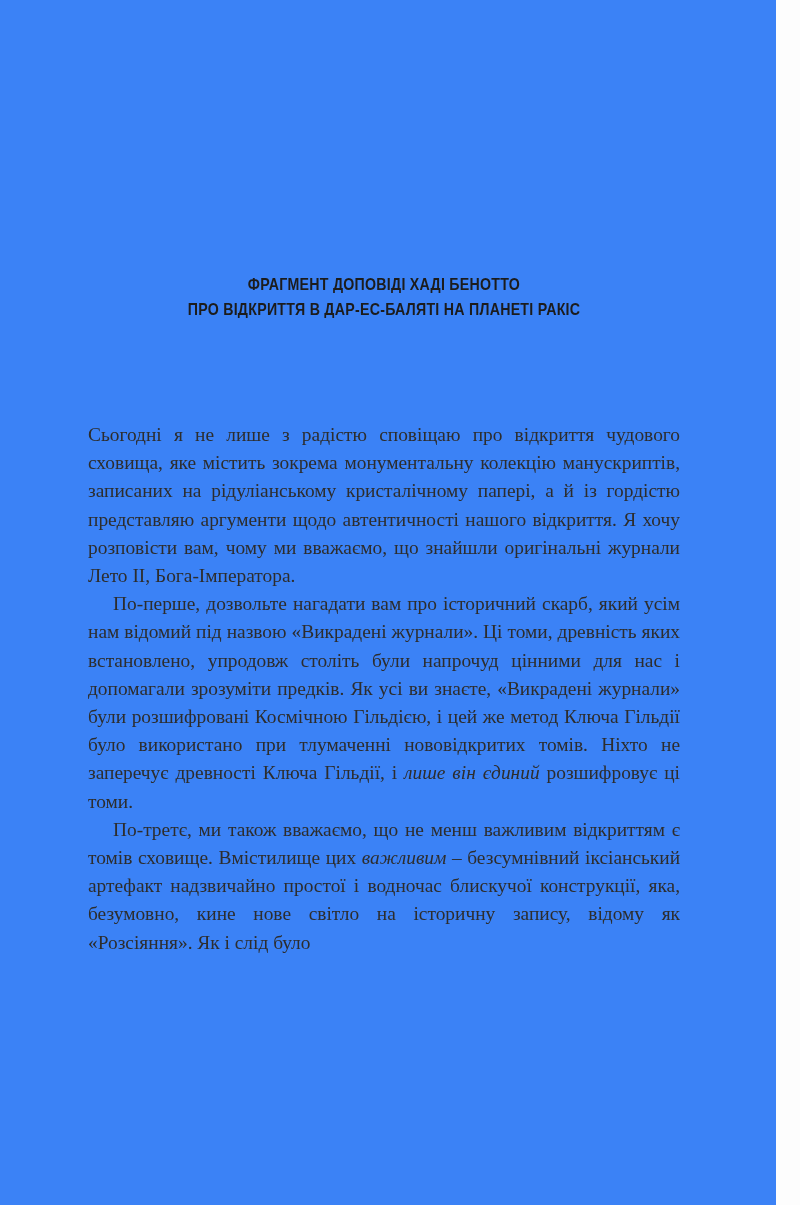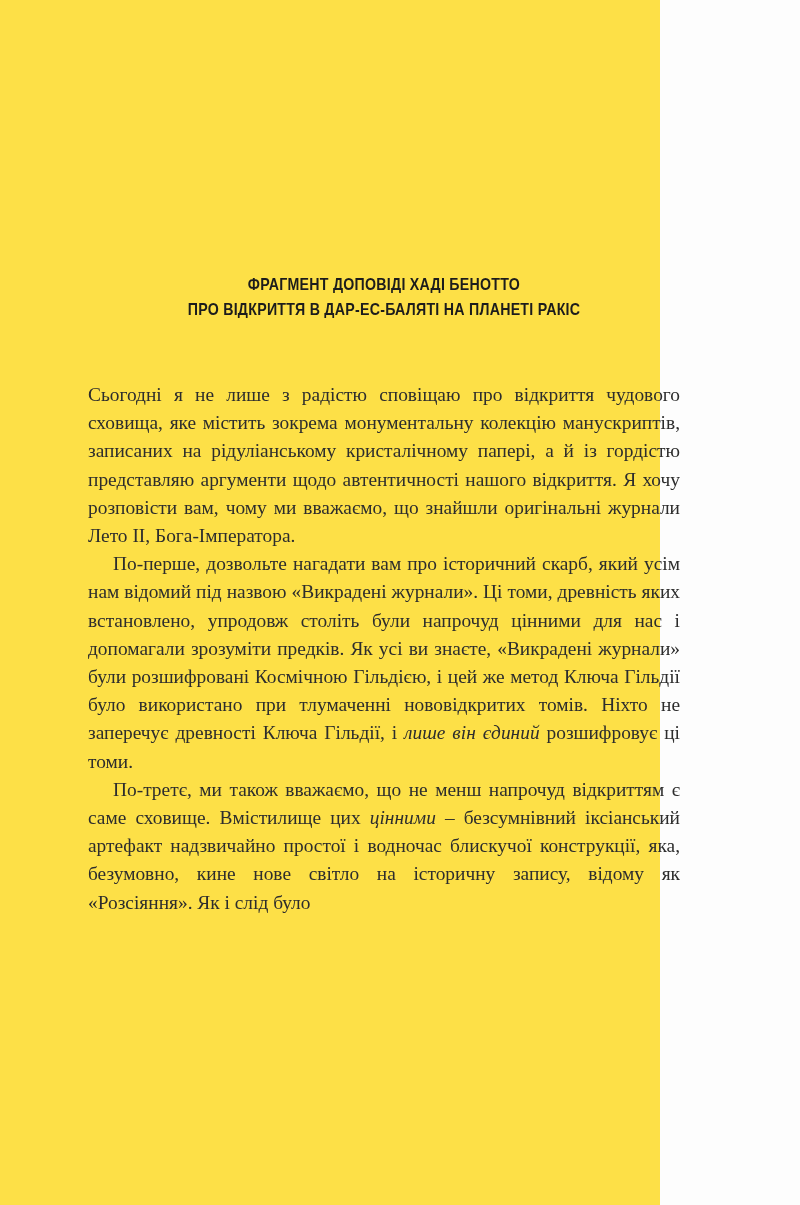--- a/index.html
+++ b/index.html
@@ -11,24 +11,24 @@
     width: 800px;
     height: 1205px;
     background: #fdfdfd;
     font-family: "Liberation Serif", "DejaVu Serif", serif;
     color: #2b2b2b;
     overflow: hidden;
   }
 
   .page {
     position: relative;
-    width: 660px;
+    width: 776px;
     height: 1205px;
     box-sizing: border-box;
-    background: #fde047;
+    background: #3b82f6;
   }
 
   
   .chapter-heading {
     position: absolute;
     left: 88px;
     top: 272px;
     width: 592px;
     text-align: center;
   }
@@ -58,20 +58,21 @@
     font-size: 19.4px;
     line-height: 28.2px;
     text-align: justify;
     text-justify: inter-word;
     text-indent: 25px;
     hyphens: manual;
     color: #2d2d2d;
   }
   .body-text p.first {
     text-indent: 0;
+    margin-top: 40px;
   }
   .body-text em {
   }
 </style>
 </head>
 <body>
 
 <div class="page">
 
   <div class="chapter-heading">
@@ -79,17 +80,17 @@
     <span class="hline">ПРО ВІДКРИТТЯ В ДАР-ЕС-БАЛЯТІ НА ПЛАНЕТІ РАКІС</span>
   </div>
 
   <div class="body-text">
 
     <p class="first"><span>Сьогодні я не лише з радістю сповіщаю про відкриття чудового сховища, яке містить зокрема монументальну колекцію манускриптів, записаних на рідуліанському кристалічному папері, а й із гордістю представляю аргументи щодо автентичності нашого відкриття. Я хочу розповісти вам, чому ми вважаємо, що знайшли оригінальні журнали Лето II, Бога-Імператора.</span></p>
 
     <p><span>По-перше, дозвольте нагадати вам про історичний скарб, який усім нам відомий під назвою «Викрадені журнали». Ці томи, древність яких встановлено, упродовж століть були напрочуд цінними для нас і допомагали зрозуміти предків. Як усі ви знаєте, «Викрадені журнали» були розшифровані Космічною Гільдією, і цей же метод Ключа Гільдії було використано при тлумаченні нововідкритих томів. Ніхто не заперечує древності Ключа Гільдії, і </span><em>лише він єдиний</em><span> розшифровує ці томи.</span></p>
 
 
-    <p><span>По-третє, ми також вважаємо, що не менш напрочуд відкриттям є саме сховище. Вмістилище цих </span><em>цінними</em><span> – безсумнівний іксіанський артефакт надзвичайно простої і водночас блискучої конструкції, яка, безумовно, кине нове світло на історичну запису, відому як «Розсіяння». Як і слід було</span></p>
+    <p><span>По-третє, ми також вважаємо, що не менш важливим відкриттям є томів сховище. Вмістилище цих </span><em>важливим</em><span> – безсумнівний іксіанський артефакт надзвичайно простої і водночас блискучої конструкції, яка, безумовно, кине нове світло на історичну запису, відому як «Розсіяння». Як і слід було</span></p>
 
   </div>
 
 </div>
 
 </body></html>

